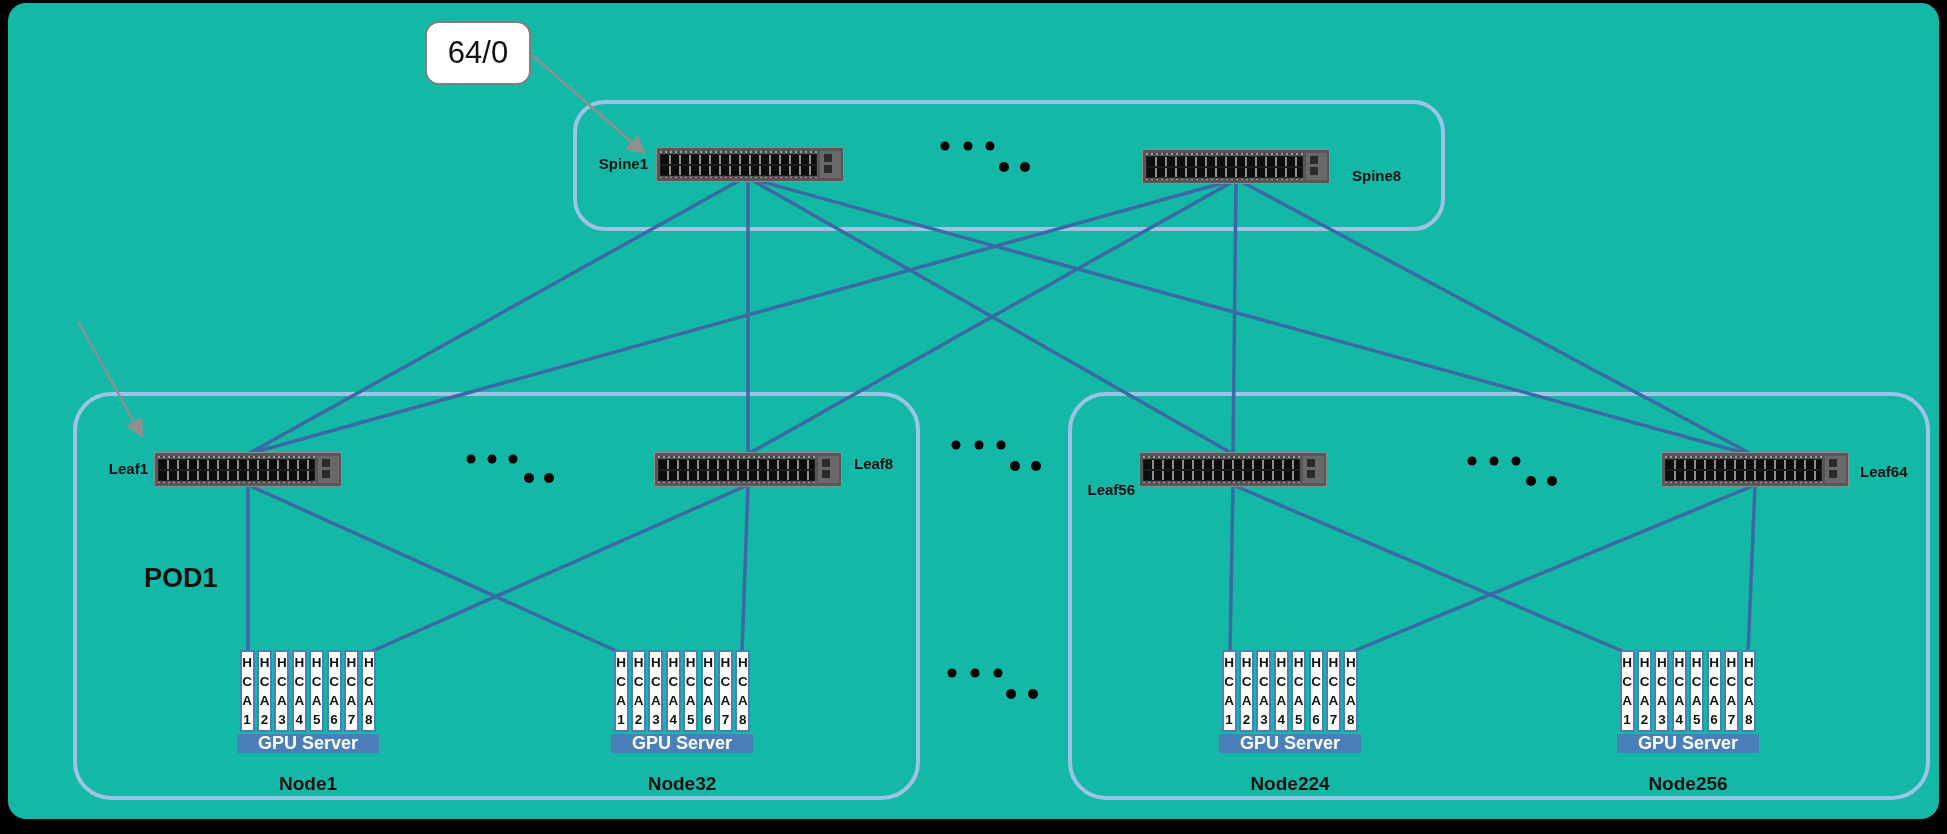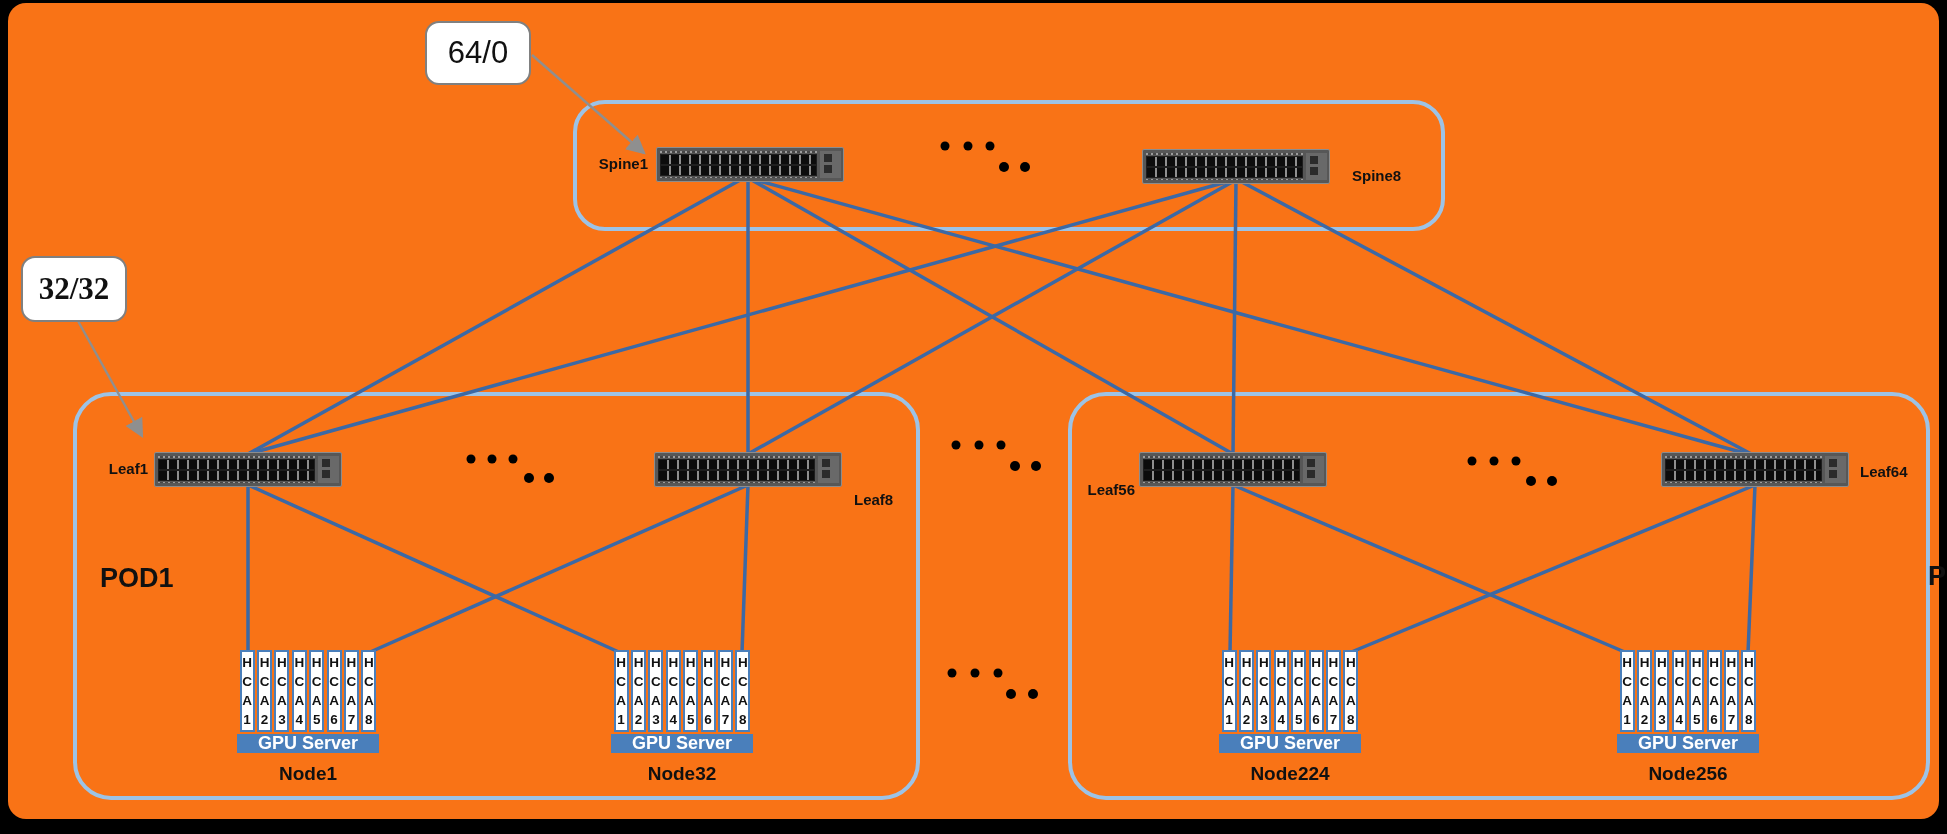--- a/index.html
+++ b/index.html
@@ -1,19 +1,19 @@
 <!DOCTYPE html>
 <html><head>
 <meta charset="utf-8">
 <style>
   html,body{margin:0;padding:0;background:#000;}
   body{width:1947px;height:834px;position:relative;overflow:hidden;
        font-family:"Liberation Sans", sans-serif;}
   .page{position:absolute;left:8px;top:3px;width:1931px;height:816px;
-        background:#f97316;border-radius:18px;}
+        background:#14b8a6;border-radius:18px;}
   
   .groupbox{position:absolute;border:4px solid #9dc3e6;border-radius:38px;
             background:transparent;z-index:1;}
   
   svg.overlay{position:absolute;left:0;top:0;z-index:2;}
   .edge{stroke:#3c69a5;stroke-width:3.5;fill:none;}
   .callout-line{stroke:#8f8f8f;stroke-width:2.4;fill:none;}
   .dot{fill:#000;}
   
   .switch{position:absolute;width:188px;height:35px;background:#575757;
@@ -21,35 +21,35 @@
           display:flex;flex-direction:column;padding:3px 26px 3px 3px;box-sizing:border-box;}
   .sw-rail{height:3px;background:repeating-linear-gradient(90deg,#9c9c9c 0 2px,#474747 2px 5px);}
   .sw-ports{flex:1;display:flex;flex-direction:column;justify-content:space-between;margin:1px 0;}
   .sw-row{height:9px;background:repeating-linear-gradient(90deg,#0c0c0c 0 8px,#8f8f8f 8px 10px);
           border:1px solid #1e1e1e;}
   .sw-side{position:absolute;right:2px;top:3px;bottom:3px;width:21px;background:#696969;
            background-image:linear-gradient(#2b2b2b,#2b2b2b),linear-gradient(#2b2b2b,#2b2b2b);
            background-size:8px 8px,8px 8px;background-position:4px 3px,4px 14px;background-repeat:no-repeat;}
   
   .devlabel{position:absolute;z-index:4;font-size:15px;font-weight:bold;color:#111;white-space:nowrap;}
-  .podlabel{position:absolute;z-index:4;font-size:27px;font-weight:bold;color:#111;}
+  .podlabel{position:absolute;z-index:4;font-size:27px;font-weight:bold;color:#111;margin-left:44px;}
   
   .callout{position:absolute;z-index:5;background:#fff;border:2.5px solid #808080;
            border-radius:14px;display:flex;align-items:center;justify-content:center;
            font-size:31px;color:#111;}
   .callout.serif{font-family:"Liberation Serif", serif;font-weight:bold;}
   
   .server{position:absolute;width:140px;z-index:3;display:flex;flex-direction:column;align-items:center;}
   .hca-row{display:flex;gap:2.4px;width:140px;justify-content:center;}
   .hca-cell{width:15px;height:82px;box-sizing:border-box;border:2px solid #4a7fbb;background:#fff;
             font-size:13.5px;line-height:19px;font-weight:600;color:#111;text-align:center;
             white-space:pre-line;padding-top:1px;}
   .gpu-bar{margin-top:2px;width:142px;height:19px;background:#4a7fbb;color:#fff;
            font-size:18px;font-weight:bold;text-align:center;line-height:19px;}
-  .node-label{margin-top:10px;font-size:19px;font-weight:600;color:#111;text-align:center;}
+  .node-label{margin-top:20px;font-size:19px;font-weight:600;color:#111;text-align:center;}
 </style>
 </head>
 <body>
 
 <div class="page">
 
   <div class="groupbox" style="left:565px;top:97px;width:864px;height:123px;border-radius:32px;"></div>
   <div class="groupbox" style="left:65px;top:389px;width:839px;height:400px;"></div>
   <div class="groupbox" style="left:1060px;top:389px;width:854px;height:400px;"></div>
 
@@ -114,23 +114,20 @@
         <circle class="dot" cx="967" cy="670" r="4.5"></circle>
       <circle class="dot" cx="990" cy="670" r="4.5"></circle>
         <circle class="dot" cx="1003" cy="691" r="5"></circle>
       <circle class="dot" cx="1025" cy="691" r="5"></circle>
     </g>
   </svg>
 
   <div class="callout" style="left:417px;top:18px;width:102px;height:60px;">
       <span>64/0</span>
     </div>
-  <div class="callout serif" style="left:13px;top:253px;width:102px;height:62px;">
-      <span>32/32</span>
-    </div>
 
   <div class="switch" style="left:648px;top:144px;">
     <div class="sw-rail"></div>
     <div class="sw-ports">
       <div class="sw-row"></div>
         <div class="sw-row"></div>
     </div>
     <div class="sw-rail"></div>
     <div class="sw-side"></div>
   </div>
@@ -177,21 +174,21 @@
       <div class="sw-row"></div>
         <div class="sw-row"></div>
     </div>
     <div class="sw-rail"></div>
     <div class="sw-side"></div>
   </div>
 
   <div class="devlabel" style="left:570px;top:152px;width:70px;text-align:right;">Spine1</div>
   <div class="devlabel" style="left:1344px;top:164px;">Spine8</div>
   <div class="devlabel" style="left:72px;top:457px;width:68px;text-align:right;">Leaf1</div>
-  <div class="devlabel" style="left:846px;top:452px;margin-top:36px;">Leaf8</div>
+  <div class="devlabel" style="left:846px;top:452px;">Leaf8</div>
   <div class="devlabel" style="left:1053px;top:458px;width:74px;text-align:right;margin-top:20px;">Leaf56</div>
   <div class="devlabel" style="left:1852px;top:460px;">Leaf64</div>
 
   <div class="podlabel" style="left:92px;top:560px;">POD1</div>
   <div class="podlabel" style="left:1920px;top:558px;">POD8</div>
 
   <div class="server" style="left:230px;top:647px;">
     <div class="hca-row">
 
     <div class="hca-cell">H

